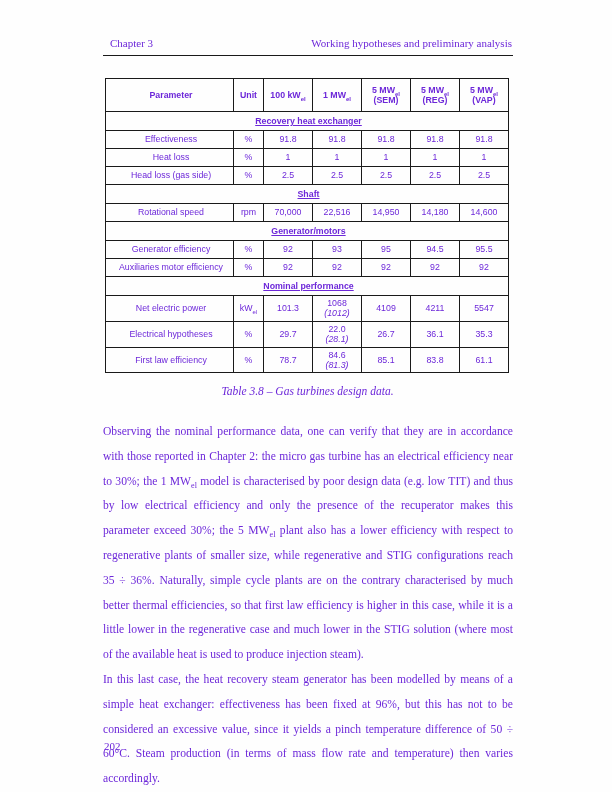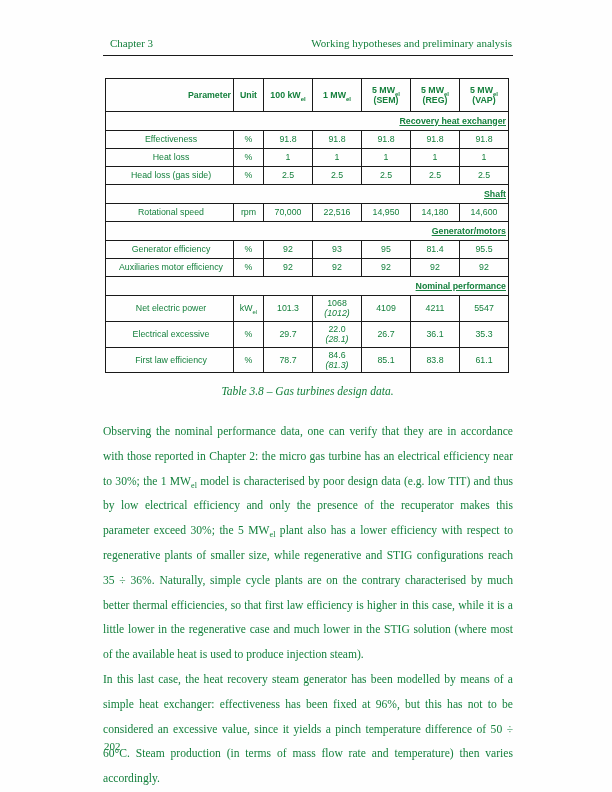--- a/index.html
+++ b/index.html
@@ -1,20 +1,20 @@
 <!DOCTYPE html>
 <html><head>
 <meta charset="utf-8">
 <style>
   html,body{margin:0;padding:0;background:#888;}
   .page{
     position:relative;
     width:612px;height:792px;
     background:#fefefe;
-    color:#15803d;
+    color:#6d28d9;
     margin:0 auto;
     overflow:hidden;
     font-family:"Liberation Serif", serif;
   }
   
   .running-header{
     position:absolute;left:104px;right:100px;top:37px;
     display:flex;justify-content:space-between;
     font-size:11px;line-height:13px;
   }
@@ -33,25 +33,25 @@
     border:1.5px solid #1a1a1a;
   }
   .data-table th,.data-table td{
     border:1px solid #1a1a1a;
     padding:2px 2px;
     vertical-align:middle;
     text-align:center;
     overflow:hidden;
   }
   .data-table th{font-weight:bold;height:28px;}
-  .data-table th.param-col{text-align:right;padding-left:5px;}
+  .data-table th.param-col{text-align:center;padding-left:5px;}
   .data-table td.param{text-align:center;padding-left:5px;}
   .data-table tr.data-row td{height:13px;}
   .data-table tr.section-row td{
-    text-align:right;padding-left:5px;height:14px;
+    text-align:center;padding-left:5px;height:14px;
   }
   .data-table .section-title{
     font-weight:bold;text-decoration:underline;
   }
   sub{font-size:0.68em;line-height:0;}
   .it{font-style:italic;}
   
   .caption{
     position:absolute;left:103px;width:409px;top:385px;
     text-align:center;
@@ -149,21 +149,21 @@
         </tr>
         <tr class="section-row">
           <td colspan="7"><span class="section-title">Generator/motors</span></td>
         </tr>
         <tr class="data-row">
           <td class="param">Generator efficiency</td>
           <td class="unit">%</td>
           <td class="val">92</td>
           <td class="val">93</td>
           <td class="val">95</td>
-          <td class="val">81.4</td>
+          <td class="val">94.5</td>
           <td class="val">95.5</td>
         </tr>
         <tr class="data-row">
           <td class="param">Auxiliaries motor efficiency</td>
           <td class="unit">%</td>
           <td class="val">92</td>
           <td class="val">92</td>
           <td class="val">92</td>
           <td class="val">92</td>
           <td class="val">92</td>
@@ -174,21 +174,21 @@
         <tr class="data-row">
           <td class="param">Net electric power</td>
           <td class="unit"><span>kW</span><sub>el</sub></td>
           <td class="val">101.3</td>
           <td class="val"><span>1068</span><br><span class="it">(1012)</span></td>
           <td class="val">4109</td>
           <td class="val">4211</td>
           <td class="val">5547</td>
         </tr>
         <tr class="data-row">
-          <td class="param">Electrical excessive</td>
+          <td class="param">Electrical hypotheses</td>
           <td class="unit">%</td>
           <td class="val">29.7</td>
           <td class="val"><span>22.0</span><br><span class="it">(28.1)</span></td>
           <td class="val">26.7</td>
           <td class="val">36.1</td>
           <td class="val">35.3</td>
         </tr>
         <tr class="data-row">
           <td class="param">First law efficiency</td>
           <td class="unit">%</td>

